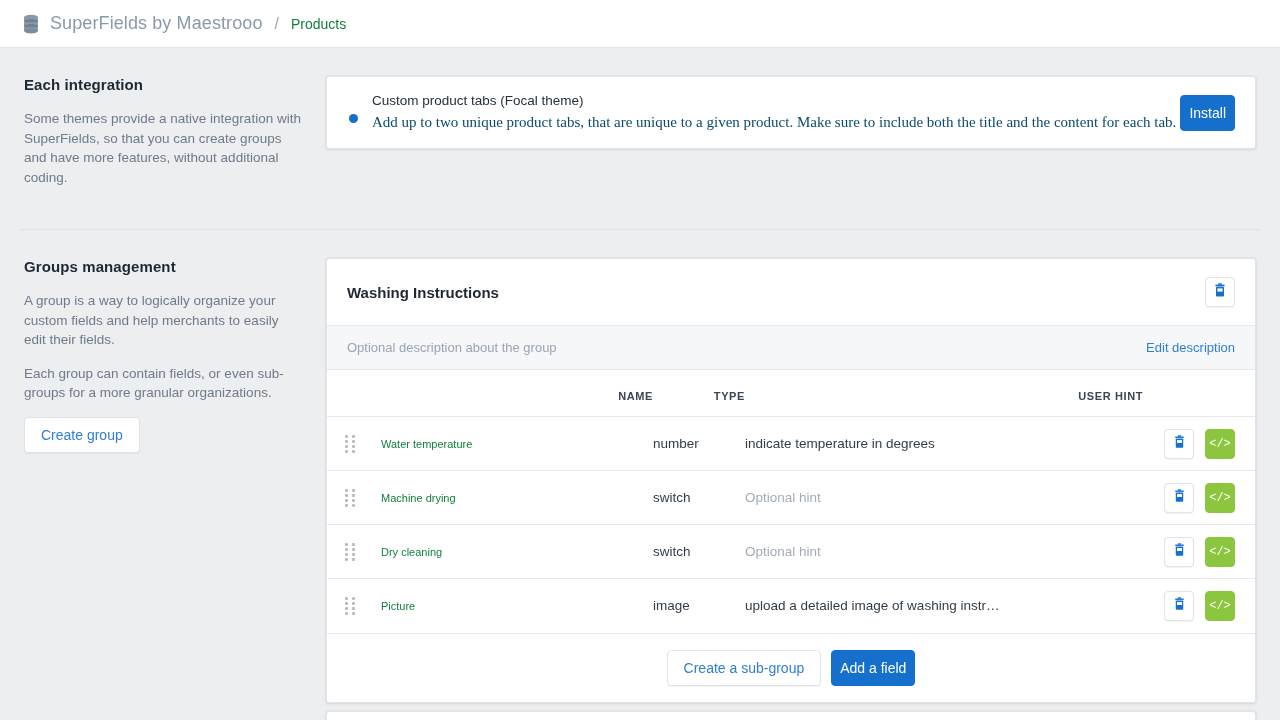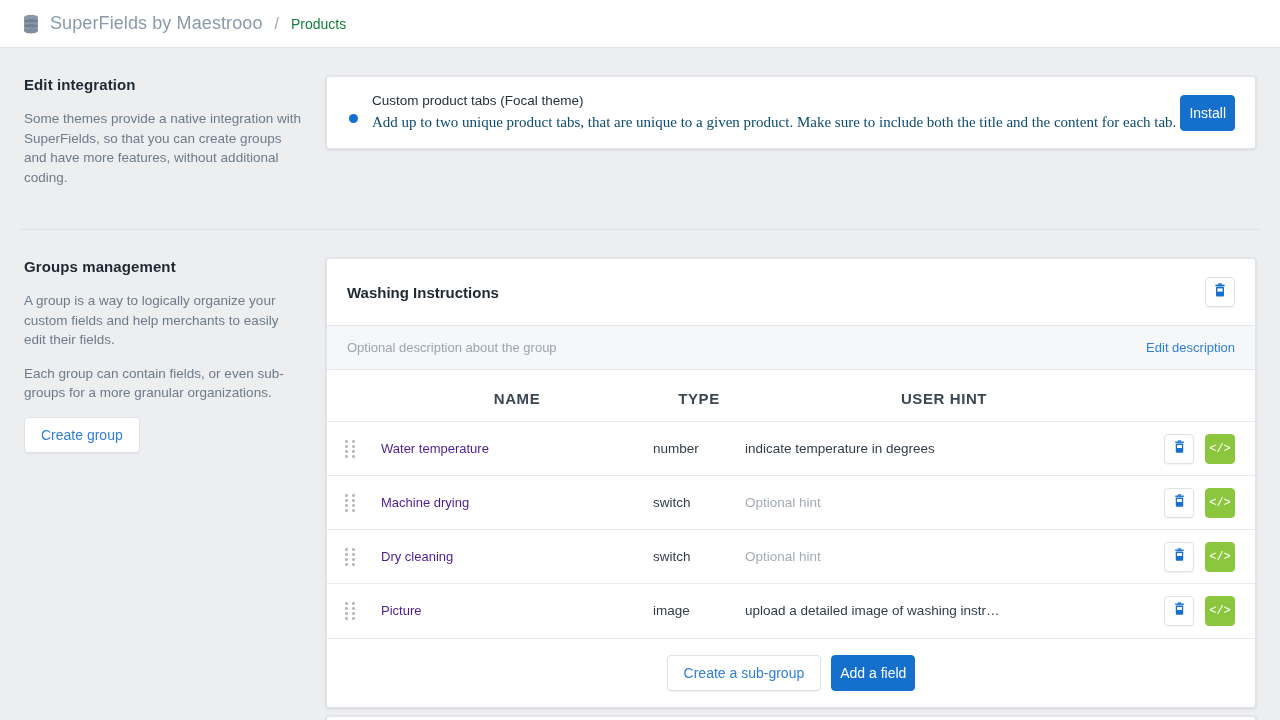--- a/index.html
+++ b/index.html
@@ -94,30 +94,30 @@
   .desc-strip {
     background: #f6f7f8; border-top: 1px solid #e6e9ec; border-bottom: 1px solid #e6e9ec;
     padding: 14px 20px; display: flex; align-items: center; justify-content: space-between;
   }
   .desc-placeholder { font-size: 13px; color: #9aa5b1; }
   .link { font-size: 13px; color: #2f7ed8; cursor: pointer; }
 
   
   table.fields { width: 100%; border-collapse: collapse; }
   table.fields th {
-    text-align: center; font-size: 15px; font-weight: 700; color: #3b4754;
+    text-align: right; font-size: 11px; font-weight: 700; color: #3b4754;
     letter-spacing: 0.6px; padding: 20px 0 14px 0;
   }
   table.fields td { padding: 0; border-top: 1px solid #e8eaed; height: 54px; vertical-align: middle; }
   .col-handle { width: 54px; padding-left: 18px !important; }
   .col-name { width: 272px; }
   .col-type { width: 92px; }
   .col-hint { }
   .col-actions { width: 112px; }
-  .cell-name { font-size: 13px; color: #4c1d95; }
+  .cell-name { font-size: 11px; color: #15803d; }
   .cell-type { font-size: 13.5px; color: #313d49; }
   .cell-hint { font-size: 13.5px; color: #313d49; }
   .cell-hint.placeholder { color: #a3acb6; }
   .handle { display: grid; grid-template-columns: 3px 3px; gap: 2px 4px; width: 10px; }
   .handle i { width: 3px; height: 3px; background: #b6bec6; border-radius: 1px; display: block; }
   .actions { display: flex; gap: 11px; justify-content: flex-end; padding-right: 20px; }
   .btn-code {
     width: 30px; height: 30px; border-radius: 4px; background: #8cc63e; border: 1px solid #8cc63e;
     display: inline-flex; align-items: center; justify-content: center;
     color: #ffffff; font-size: 12px; font-family: "Liberation Mono", monospace; cursor: pointer;
@@ -149,21 +149,21 @@
       <span class="brand">SuperFields by Maestrooo</span>
       <span class="crumb-sep">/</span>
       <span class="crumb-current">Products</span>
     </div>
   </div>
 
   <div class="content">
 
     <div class="section">
       <div class="section-aside">
-        <div class="aside-title">Edit integration</div>
+        <div class="aside-title">Each integration</div>
         <div class="aside-text">Some themes provide a native integration with SuperFields, so that you can create groups and have more features, without additional coding.</div>
       </div>
       <div class="section-main">
         <div class="card integration-card">
           <span class="bullet"></span>
           <div class="integration-body">
             <div class="integration-title">Custom product tabs (Focal theme)</div>
             <div class="integration-desc">Add up to two unique product tabs, that are unique to a given product. Make sure to include both the title and the content for each tab.</div>
           </div>
           <div class="install-wrap">

